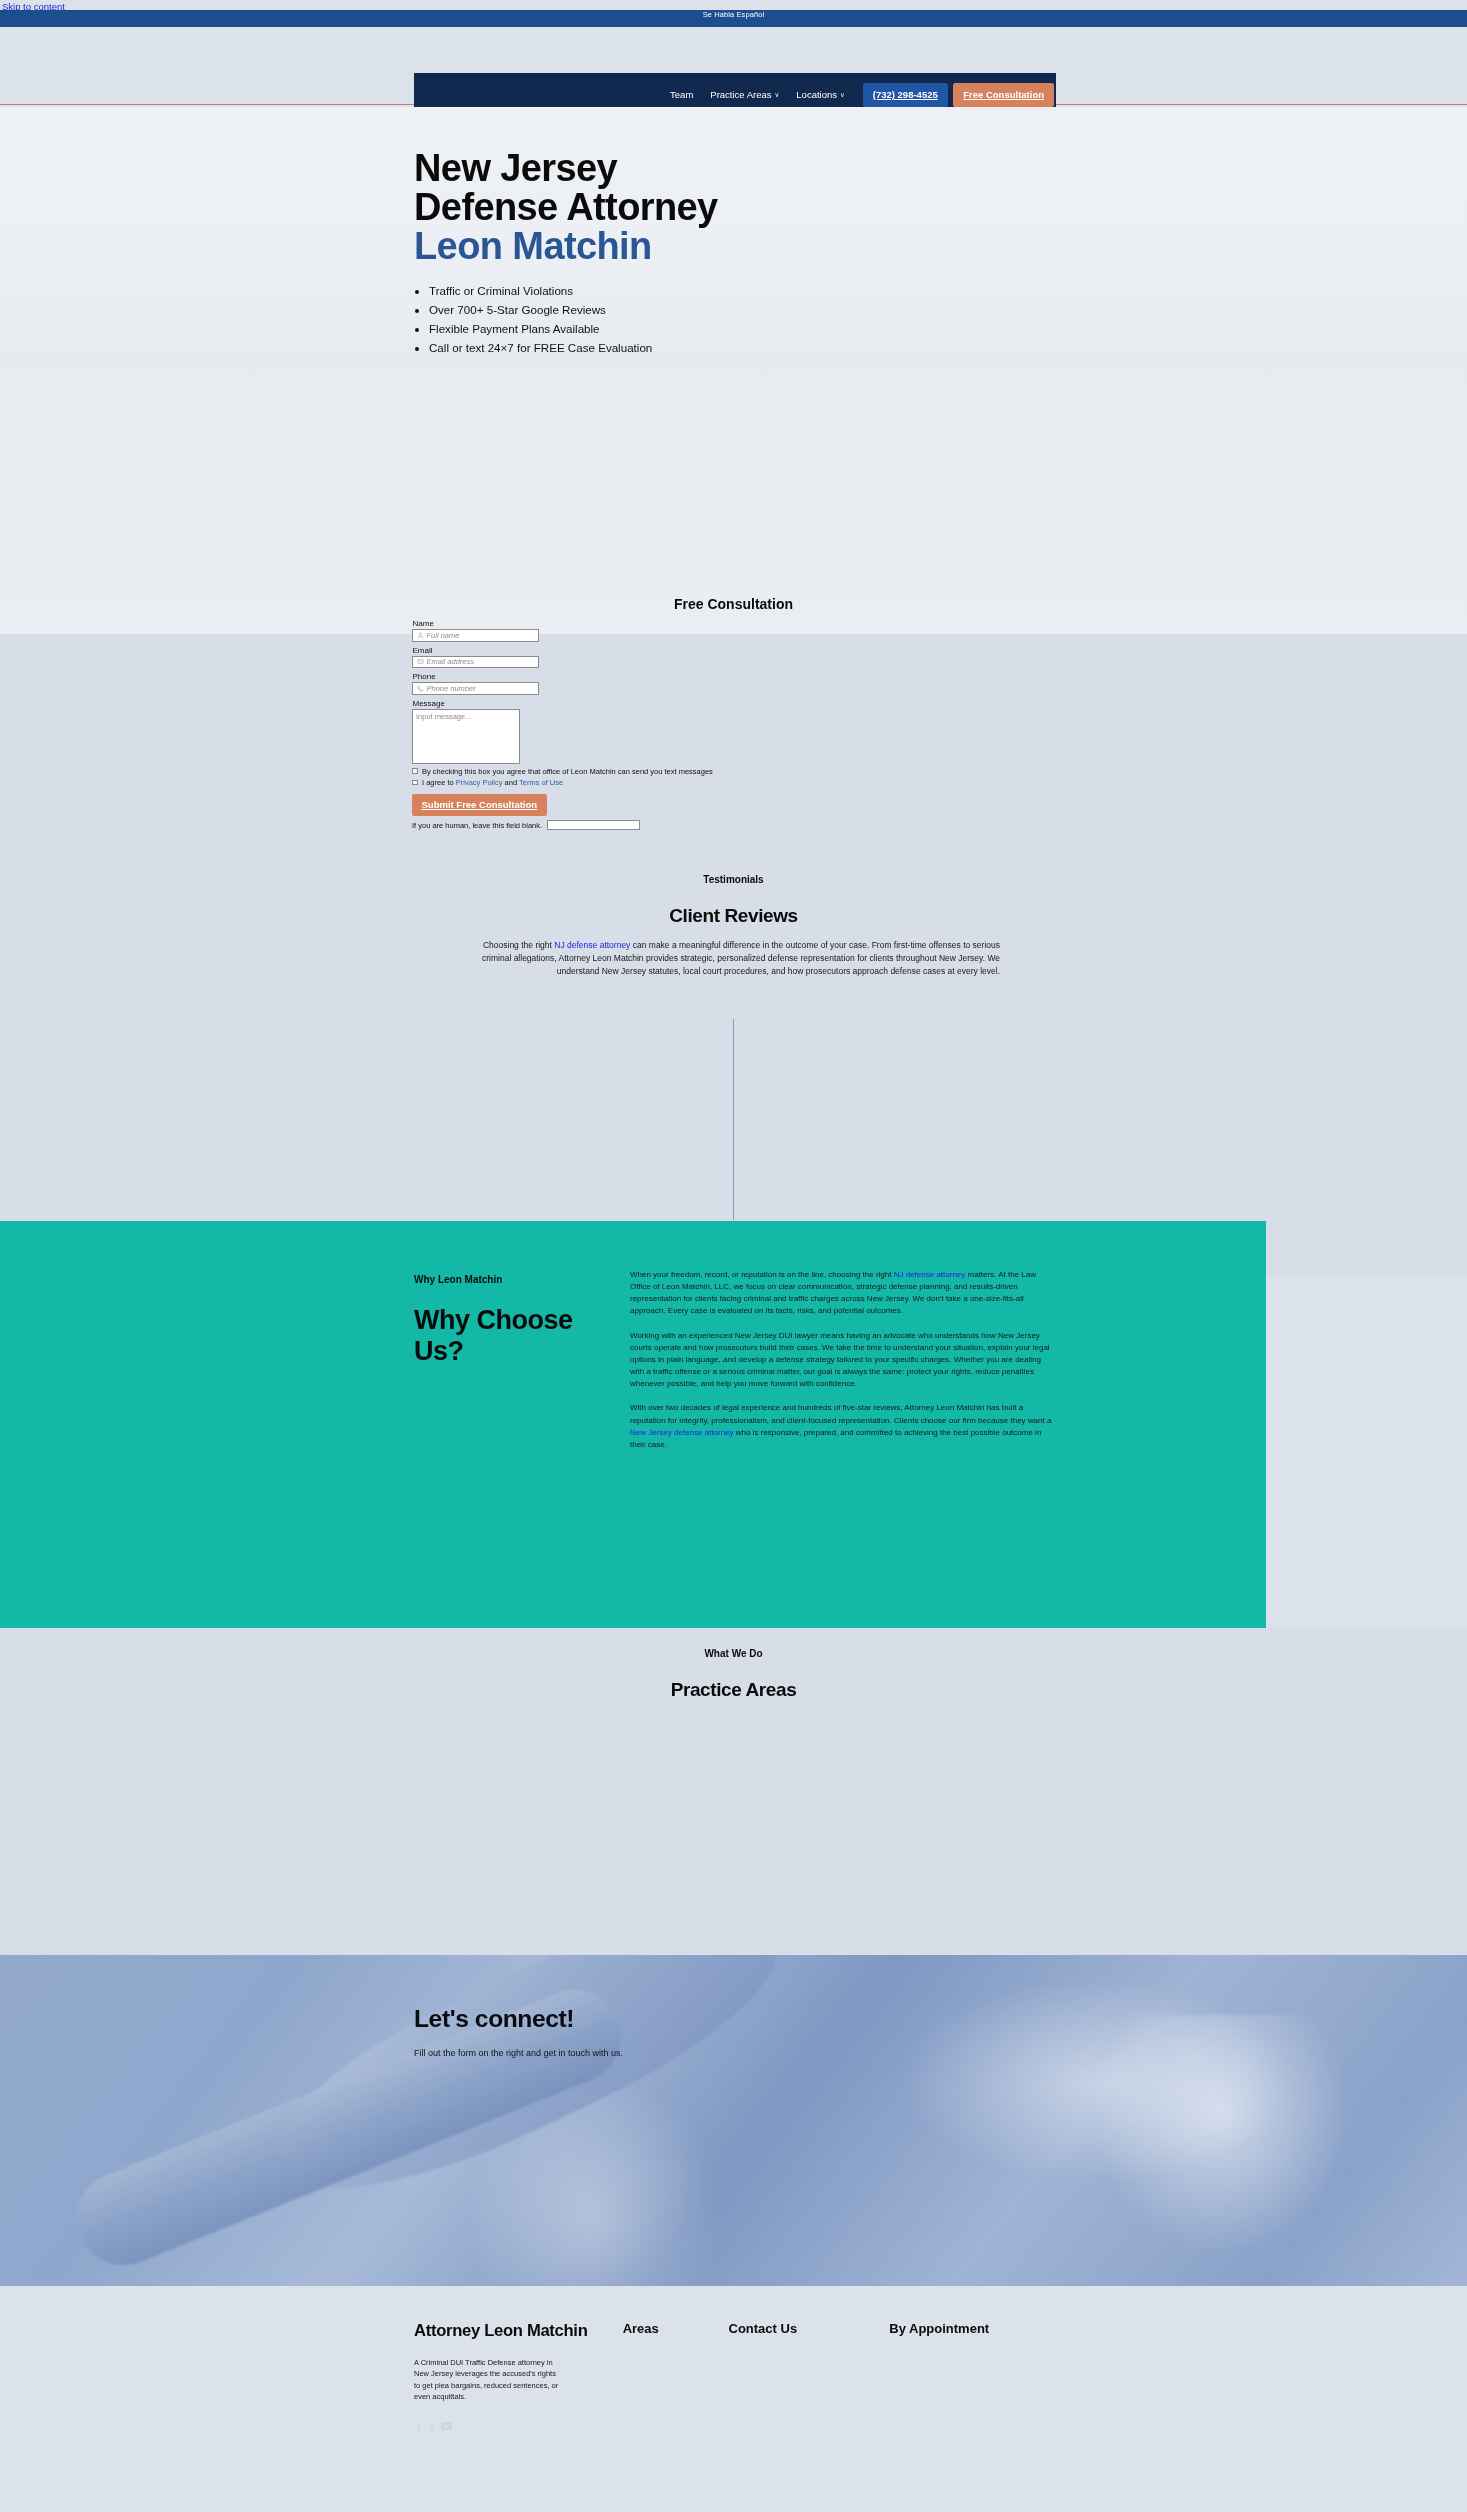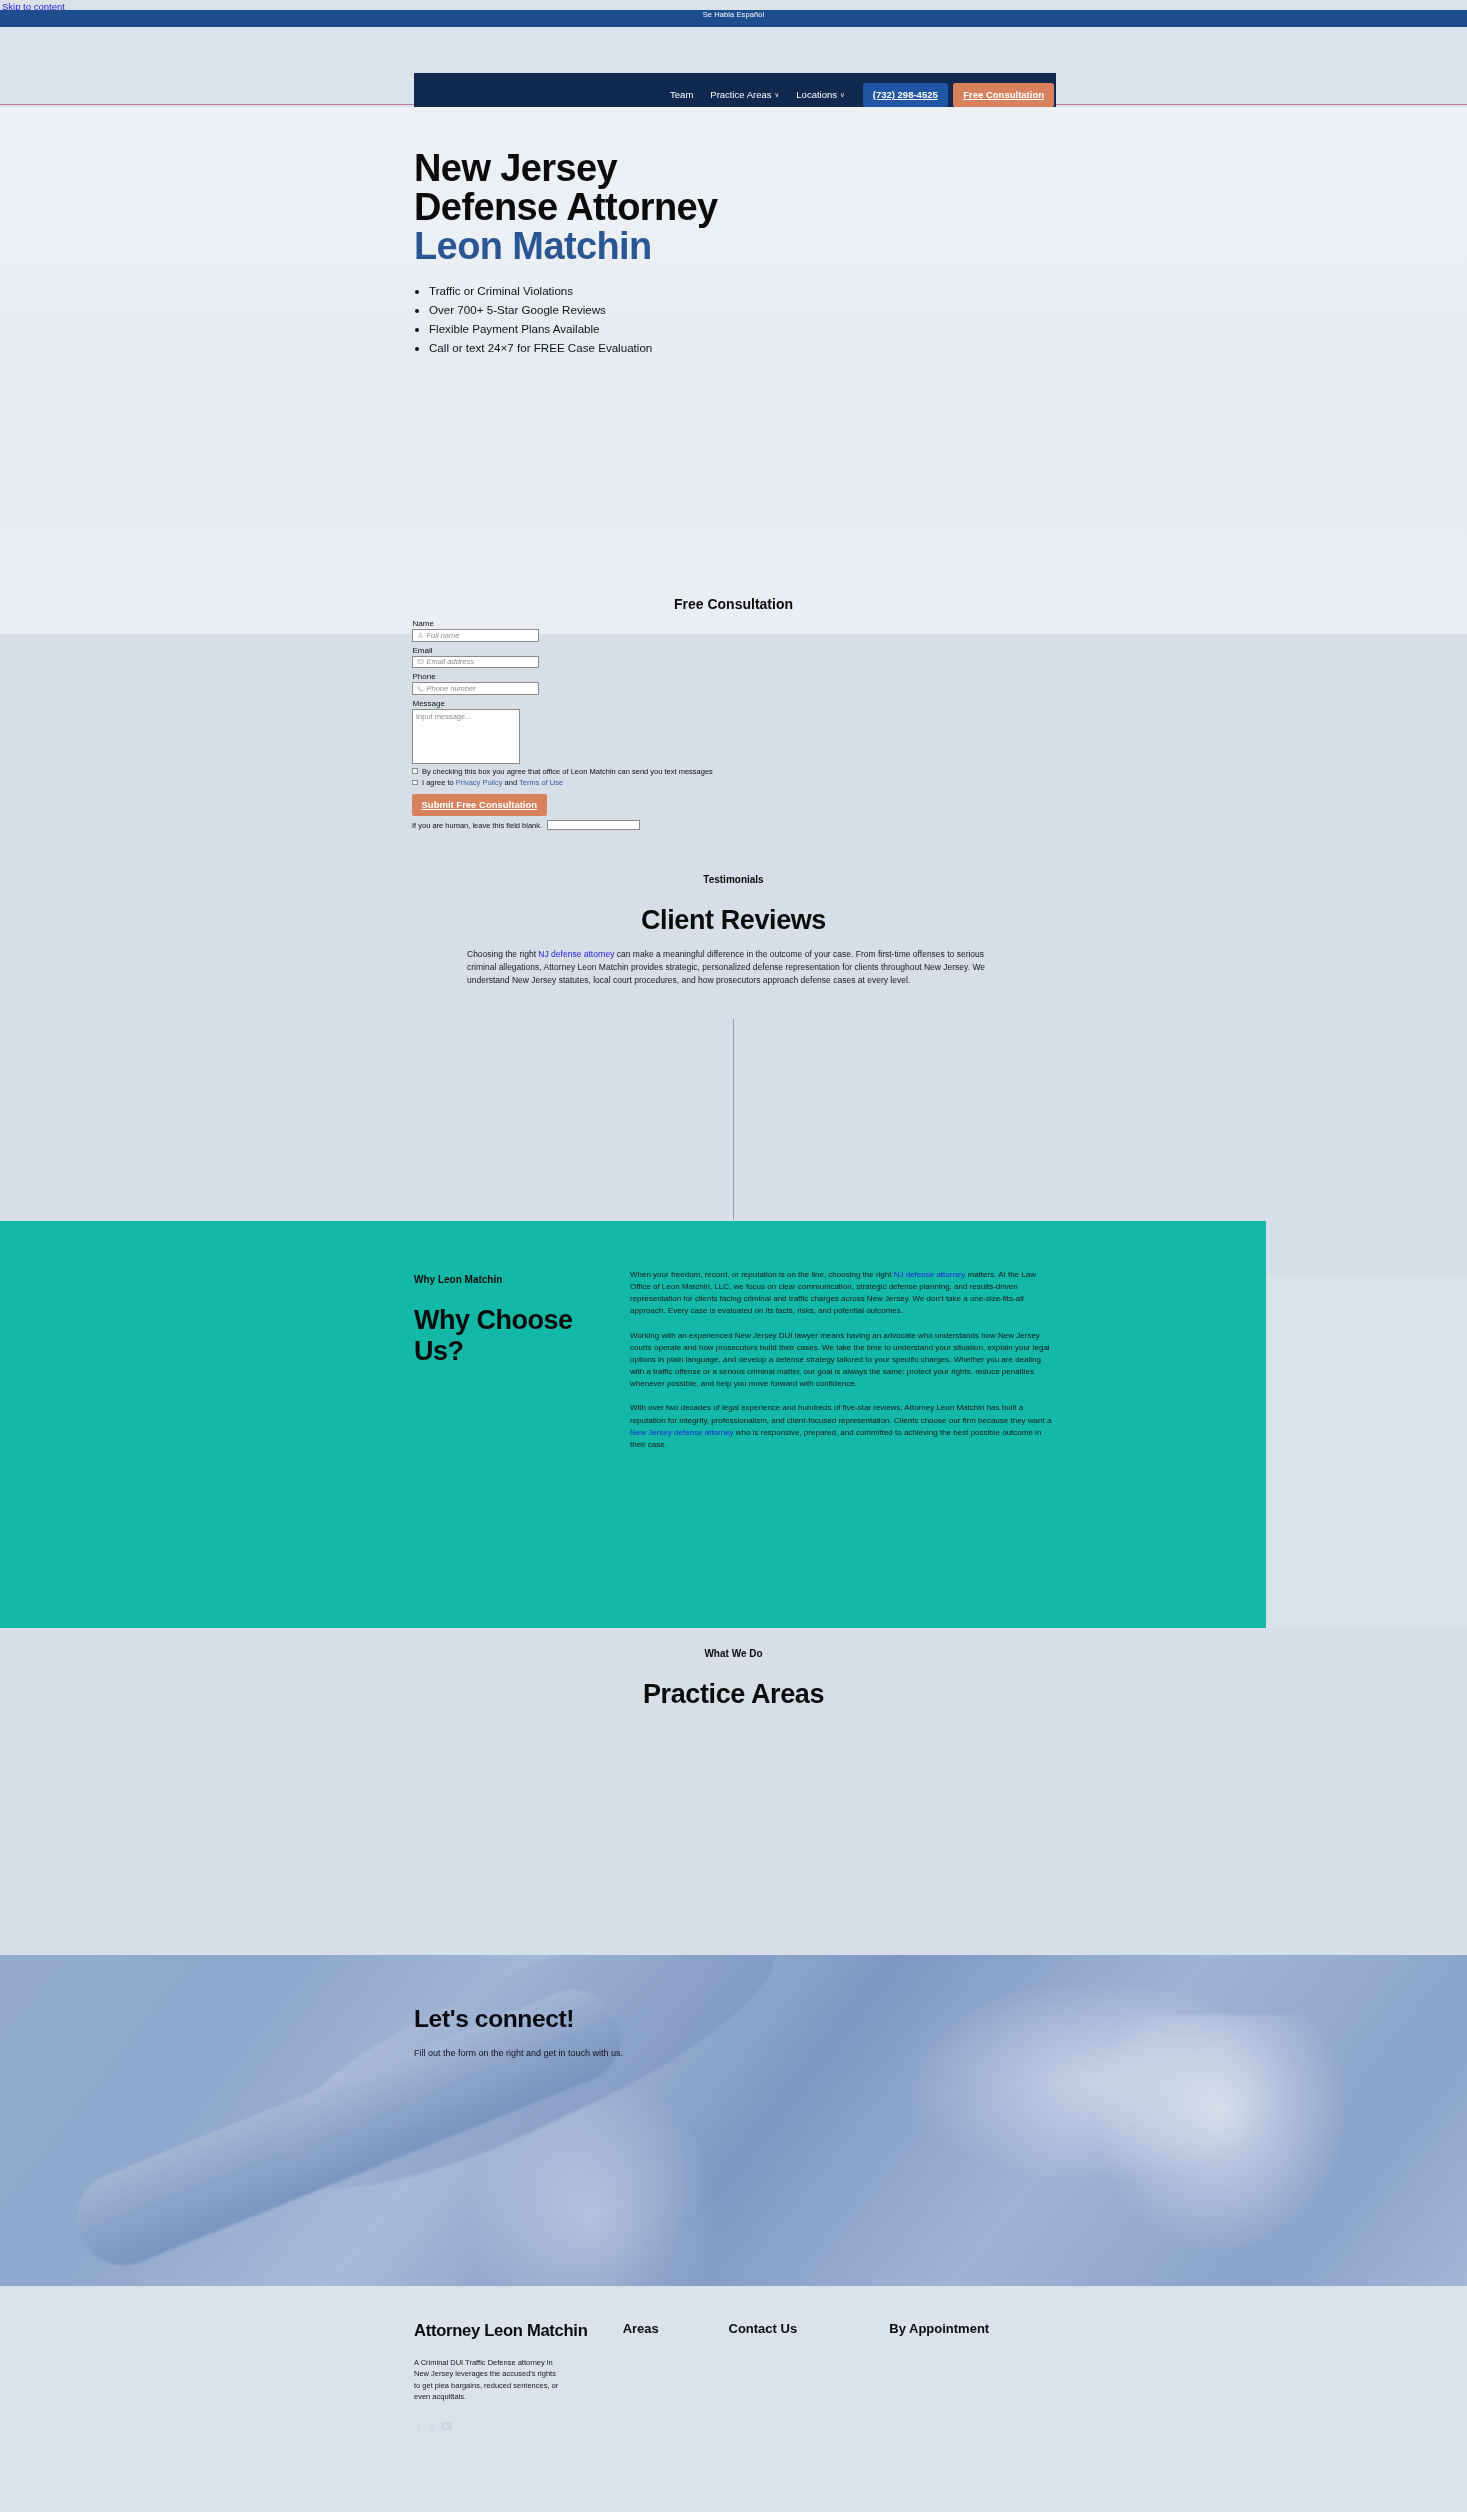--- a/index.html
+++ b/index.html
@@ -156,23 +156,23 @@
   }
   .honey{ display:flex;align-items:center;gap:5px;margin-top:4.5px;}
   .honey span{ font-size:7.5px;color:#111;}
   .honey .hinput{ width:93px;height:10px;border:0.5px solid #8b8b8b;background:#fff;}
   
   .reviews{
     position:absolute; left:0; top:844px; width:1467px; height:432px;
     background:#d7dee7;
   }
   .kicker{ text-align:center;font-size:10px;font-weight:bold;color:#0b0b0b;}
-  .h2big{ text-align:center;font-size:27px;font-weight:bold;color:#0b0b0b;letter-spacing:-0.4px;}
+  .h2big{ text-align:center;font-size:19px;font-weight:bold;color:#0b0b0b;letter-spacing:-0.4px;}
   .reviews-copy{
-    width:533px;margin:12px auto 13px;text-align:left;font-size:8.5px;line-height:1.55;color:#16181b;
+    width:533px;margin:12px auto 13px;text-align:right;font-size:8.5px;line-height:1.55;color:#16181b;
   }
   .reviews-copy a{ color:#2222dd;text-decoration:none;}
   .review-divider{
     position:absolute; left:733px; top:1019px; width:1px; height:201px; background:#8a9fbd;
   }
   
   .why{
     position:absolute; left:0; top:1221px; width:1266px; height:407px;
     background:#14b8a6;
   }

